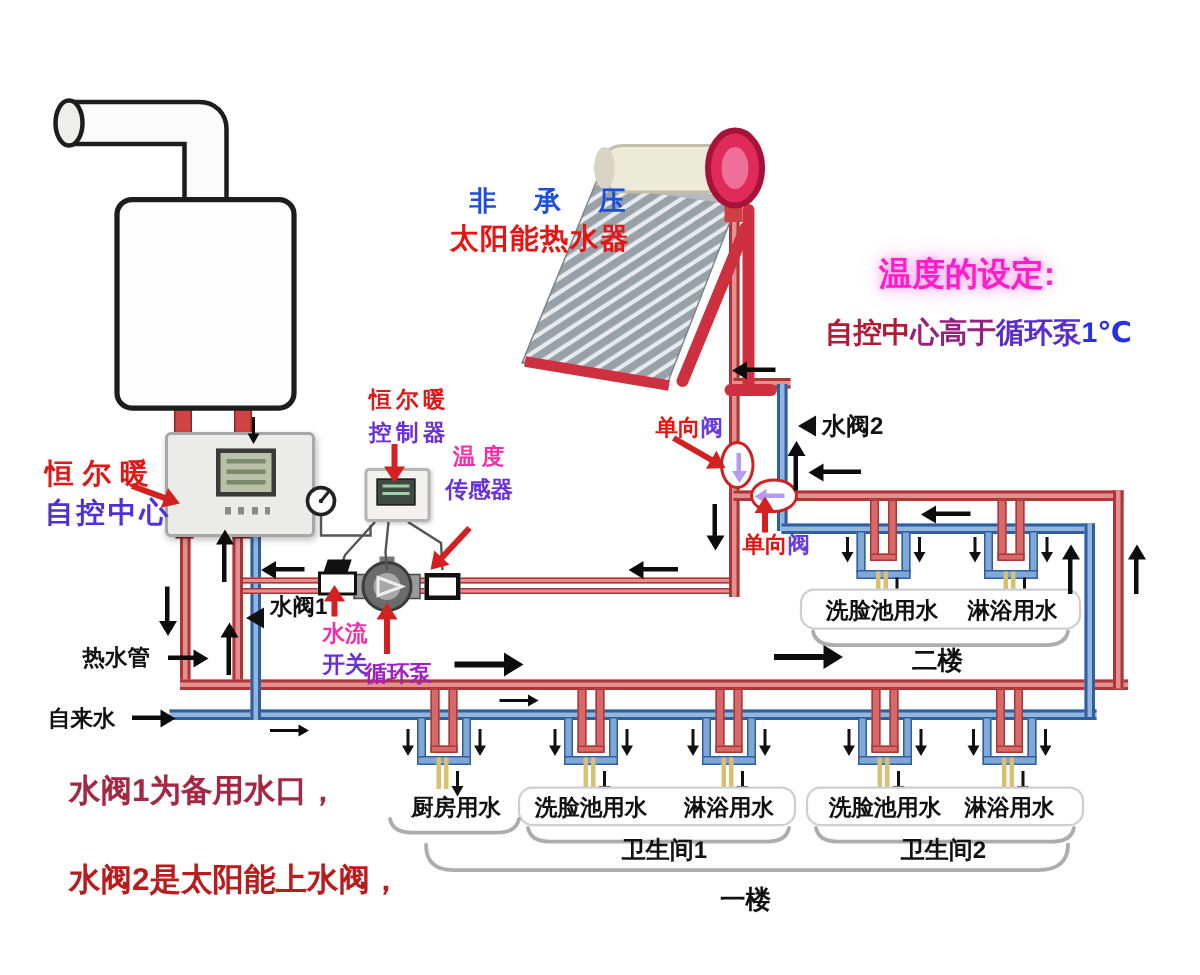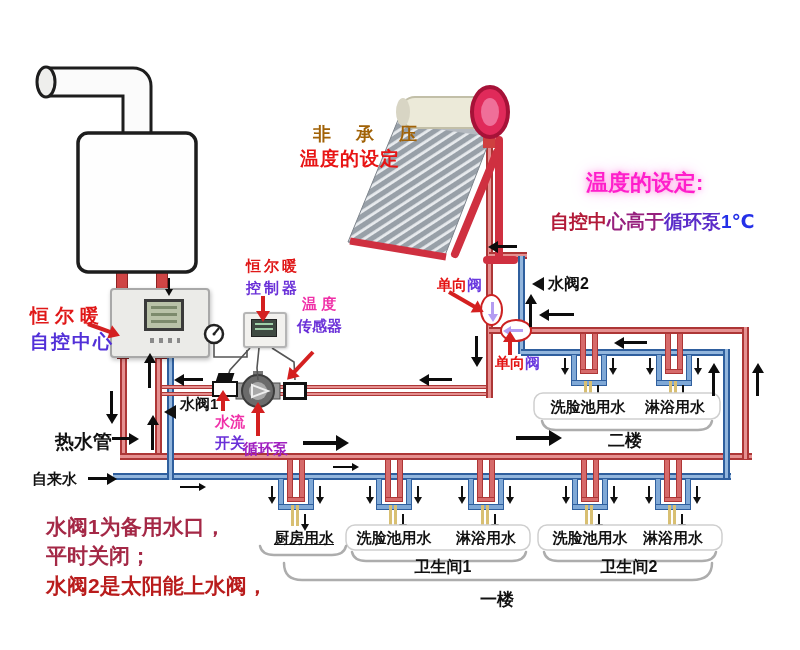--- a/index.html
+++ b/index.html
@@ -262,22 +262,22 @@
   <div class="rau" style="left:256px;top:412px;height:24px;"></div>
   <div class="rau" style="left:221px;top:400px;height:11px;"></div>
   <div class="ra" style="left:449px;top:290px;width:30px;transform:rotate(30deg);"></div>
   <div class="rau" style="left:508px;top:341px;height:14px;"></div>
 
   <div class="lbl glow" style="left:586px;top:168px;">温度的设定:</div>
   <div class="lbl" style="left:550px;top:209px;font-size:19px;">
     <span style="color:#b21a38;">自控中</span><span style="color:#96207e;">心高于</span><span style="color:#5b2cc9;">循环泵</span><span style="color:#2430e8;">1℃</span>
   </div>
 
-  <div class="lbl" style="left:313px;top:122px;font-size:18px;color:#a16207;letter-spacing:10px;">非 承 压</div>
-  <div class="lbl" style="left:300px;top:146px;font-size:19px;color:#e81414;letter-spacing:1px;">温度的设定</div>
+  <div class="lbl" style="left:313px;top:122px;font-size:18px;color:#1d4ed8;letter-spacing:10px;">非 承 压</div>
+  <div class="lbl" style="left:300px;top:146px;font-size:19px;color:#e81414;letter-spacing:1px;">太阳能热水器</div>
 
 
   <div class="lbl" style="left:30px;top:303px;font-size:19px;color:#e01818;letter-spacing:6px;">恒尔暖</div>
   <div class="lbl" style="left:30px;top:329px;font-size:19px;color:#5230d8;letter-spacing:2px;">自控中心</div>
 
   <div class="lbl" style="left:246px;top:257px;font-size:15px;color:#e01818;letter-spacing:3px;">恒尔暖</div>
   <div class="lbl" style="left:246px;top:279px;font-size:15px;color:#6a30d8;letter-spacing:3px;">控制器</div>
 
   <div class="lbl" style="left:302px;top:295px;font-size:15px;color:#f030a8;">温 度</div>
   <div class="lbl" style="left:297px;top:317px;font-size:15px;color:#6a30d8;">传感器</div>
@@ -287,38 +287,37 @@
 
   <div class="lbl" style="left:437px;top:276px;font-size:15px;">
     <span style="color:#e41414;">单向</span><span style="color:#6a3adf;">阀</span>
   </div>
   <div class="lbl" style="left:495px;top:354px;font-size:15px;">
     <span style="color:#e41414;">单向</span><span style="color:#6a3adf;">阀</span>
   </div>
   <div class="lbl" style="left:180px;top:395px;font-size:15px;">水阀1</div>
   <div class="lbl" style="left:548px;top:274px;font-size:16px;">水阀2</div>
 
-  <div class="lbl" style="left:55px;top:429px;font-size:19px;">热水管</div>
+  <div class="lbl" style="left:55px;top:429px;font-size:15px;">热水管</div>
   <div class="lbl" style="left:32px;top:470px;font-size:15px;">自来水</div>
 
   <div class="lbl ctr" style="left:543px;top:398px;width:90px;font-size:15px;">洗脸池用水</div>
   <div class="lbl ctr" style="left:630px;top:398px;width:90px;font-size:15px;">淋浴用水</div>
   <div class="lbl ctr" style="left:595px;top:429px;width:60px;font-size:17px;">二楼</div>
 
-  <div class="lbl ctr" style="left:259px;top:529px;width:90px;font-size:15px;text-decoration:underline;">厨房用水</div>
+  <div class="lbl ctr" style="left:259px;top:529px;width:90px;font-size:15px;">厨房用水</div>
   <div class="lbl ctr" style="left:349px;top:529px;width:90px;font-size:15px;">洗脸池用水</div>
   <div class="lbl ctr" style="left:441px;top:529px;width:90px;font-size:15px;">淋浴用水</div>
   <div class="lbl ctr" style="left:545px;top:529px;width:90px;font-size:15px;">洗脸池用水</div>
   <div class="lbl ctr" style="left:628px;top:529px;width:90px;font-size:15px;">淋浴用水</div>
   <div class="lbl ctr" style="left:403px;top:557px;width:80px;font-size:16px;">卫生间1</div>
   <div class="lbl ctr" style="left:589px;top:557px;width:80px;font-size:16px;">卫生间2</div>
   <div class="lbl ctr" style="left:457px;top:588px;width:80px;font-size:17px;">一楼</div>
 
   <div class="lbl" style="left:46px;top:513px;font-size:21px;color:#a42846;">水阀1为备用水口，</div>
-  <div class="lbl" style="left:46px;top:542px;font-size:21px;color:#a42846;">平时关闭；</div>
   <div class="lbl" style="left:46px;top:572px;font-size:21px;color:#b91c1c;">水阀2是太阳能上水阀，</div>
 
 <div class="loop floop" style="left: 277px; top: 459px;">
       <div class="bl"></div>
       <div class="br"></div>
       <div class="bb"></div>
       <div class="rl"></div>
       <div class="rr"></div>
       <div class="rb"></div>
       <div class="f1"></div>

